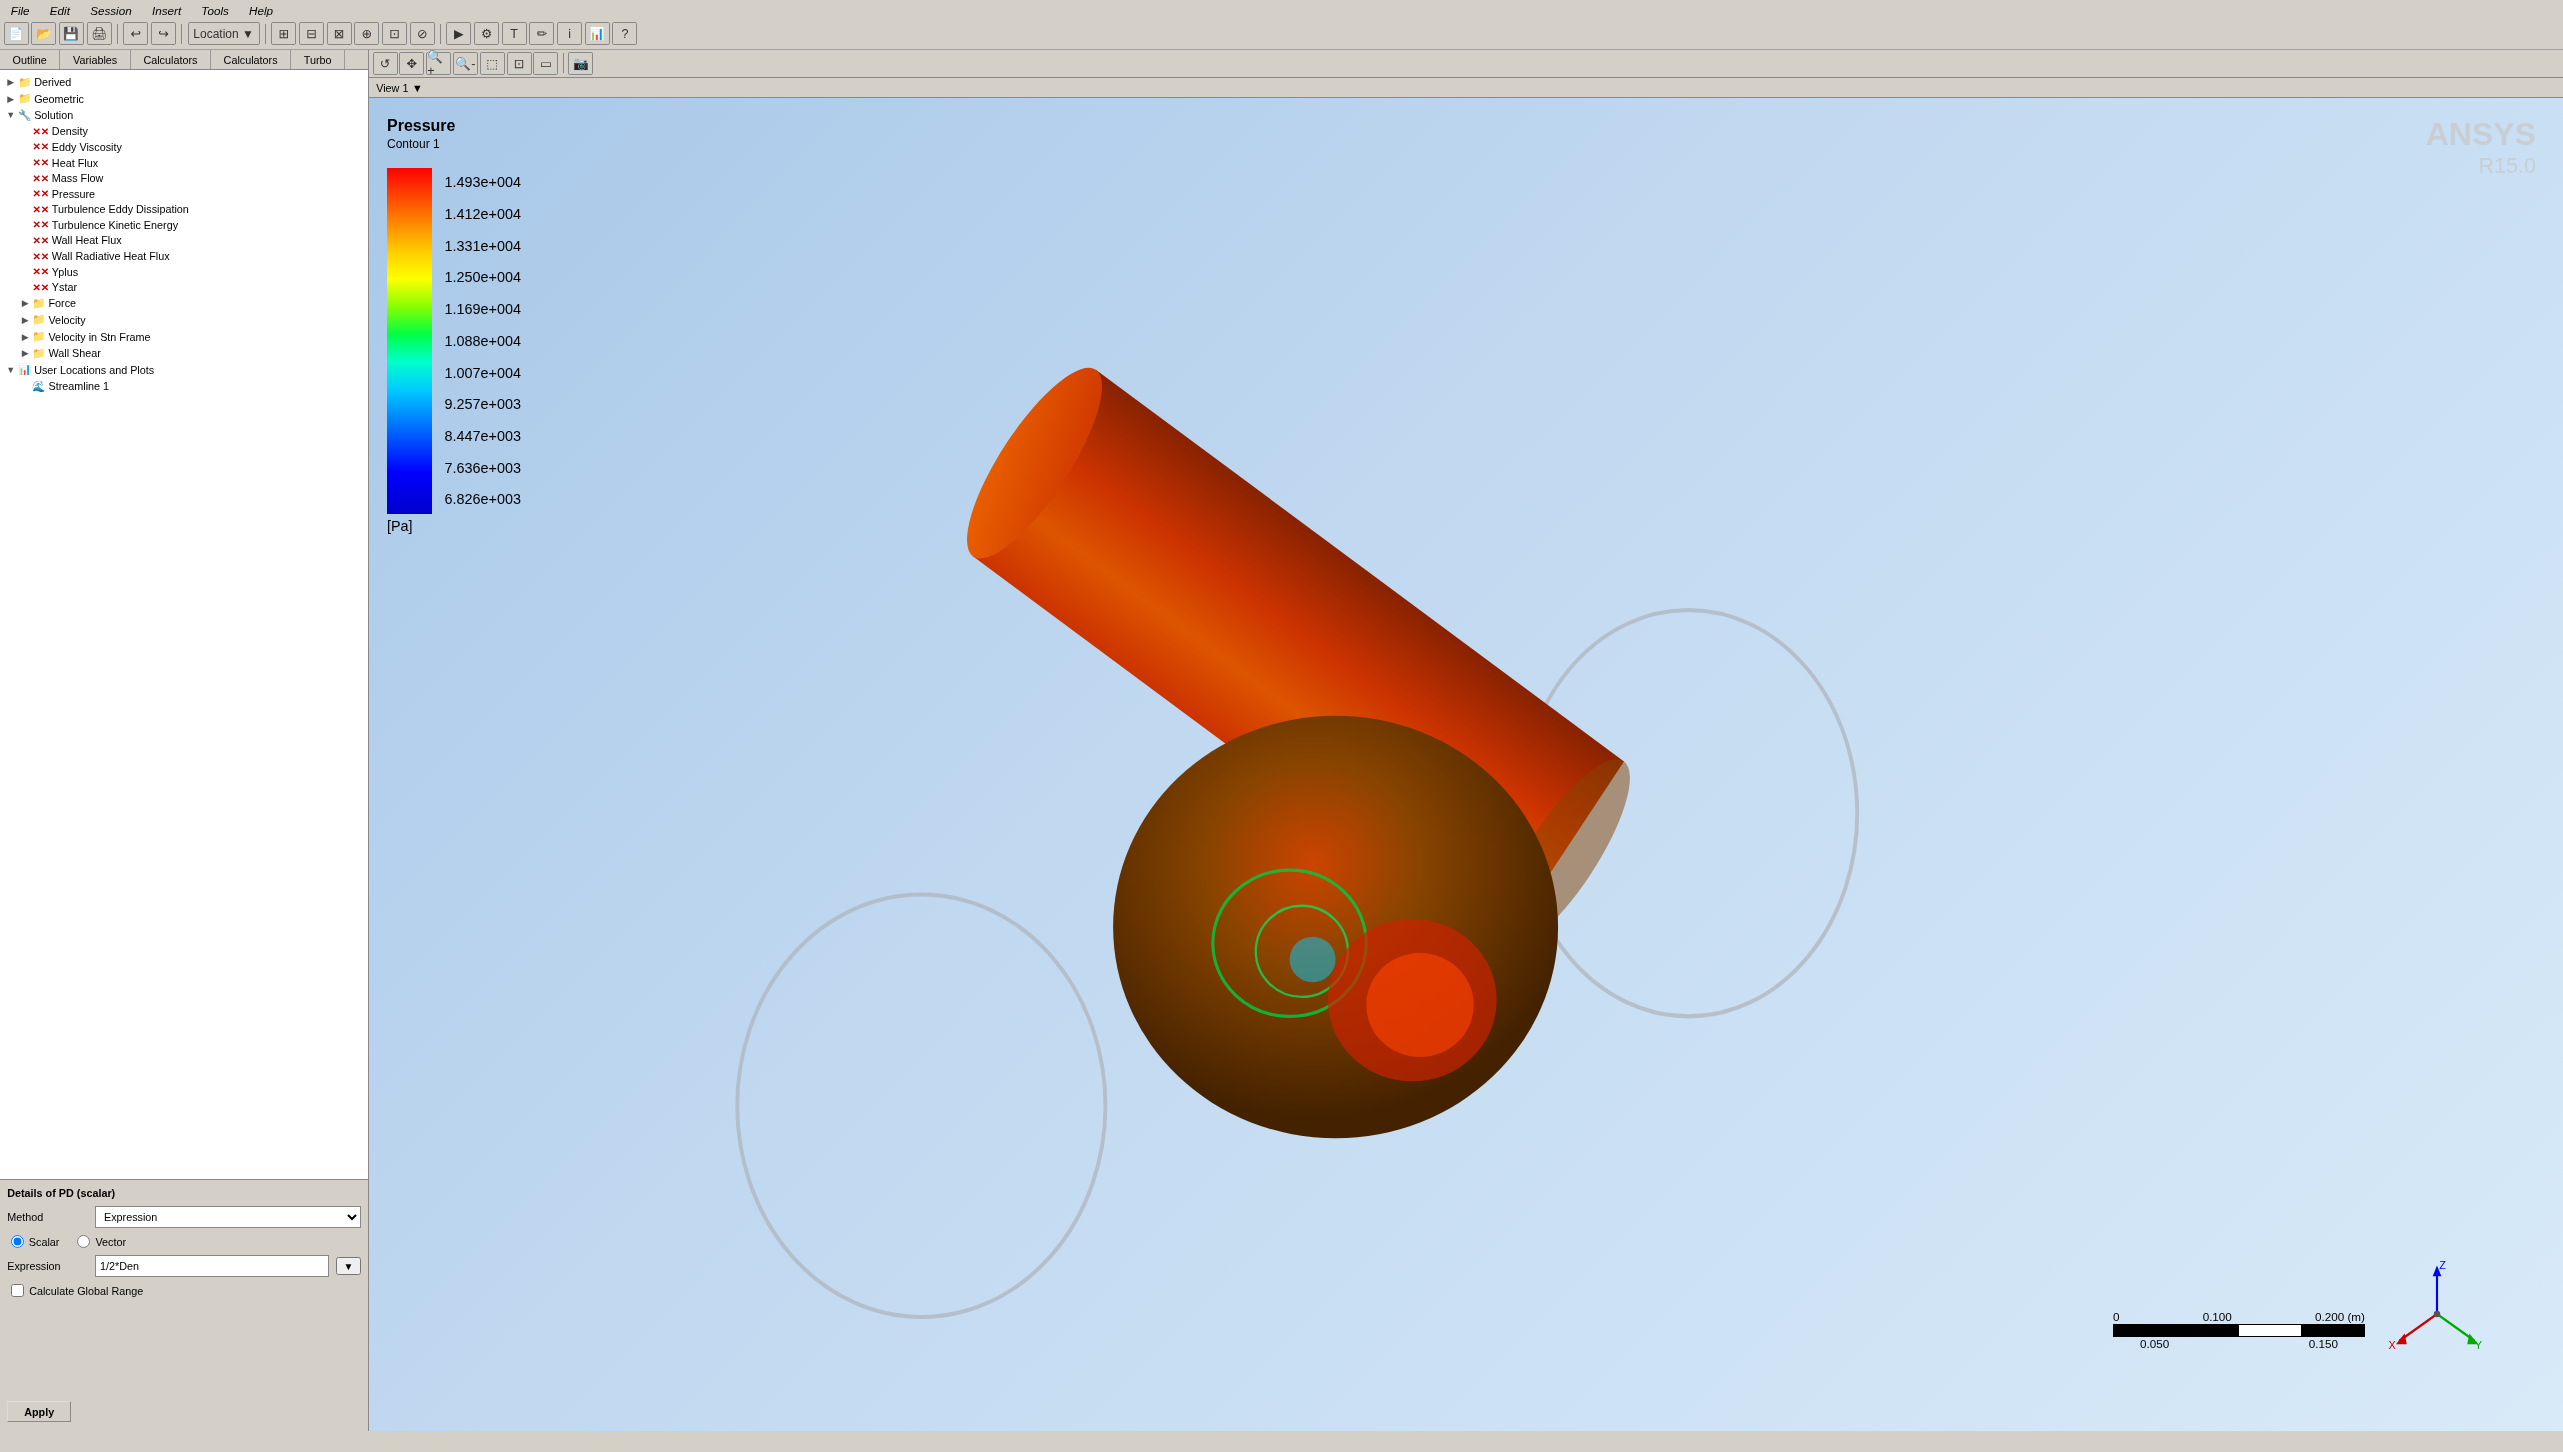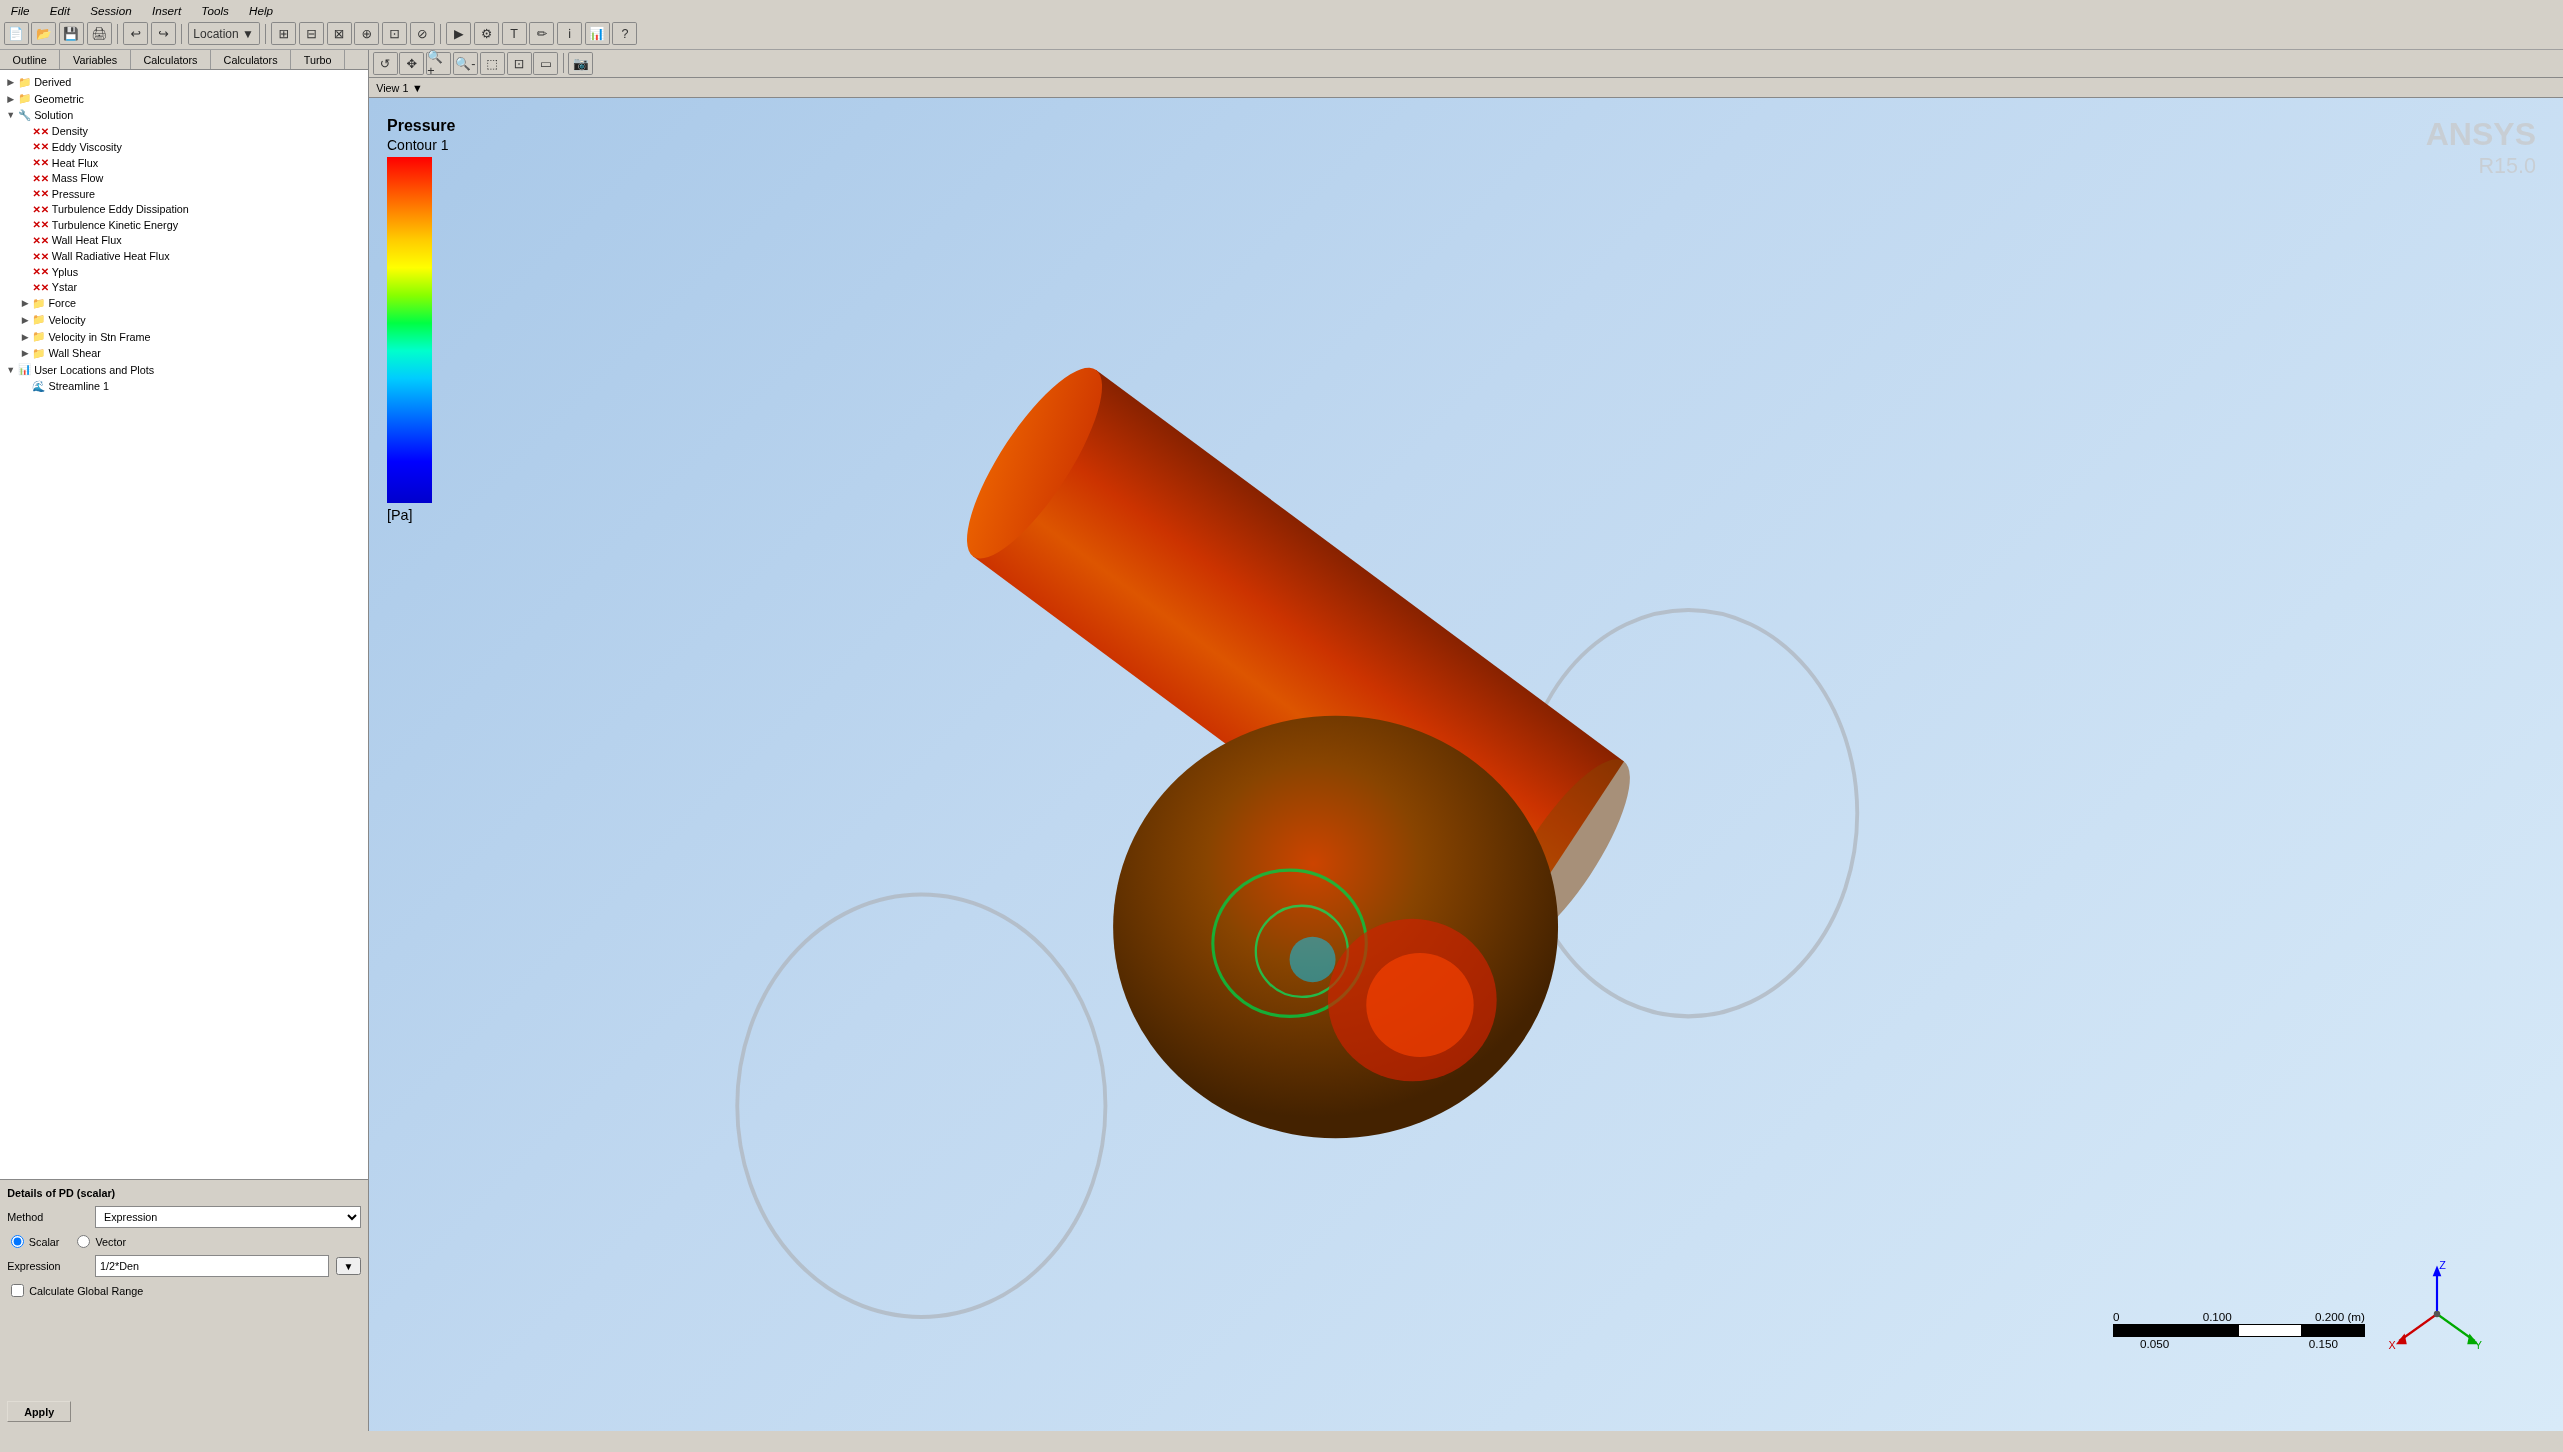--- a/index.html
+++ b/index.html
@@ -193,23 +193,23 @@
       left: 18px;
       background: rgba(255,255,255,0.0);
     }
     .legend-title {
       font-size: 16px;
       font-weight: bold;
       color: #000;
       line-height: 1.3;
     }
     .legend-subtitle {
-      font-size: 14px;
+      font-size: 12px;
       color: #000;
-      margin-bottom: 4px;
+      margin-bottom: 17px;
     }
     .legend-label {
       font-size: 14.4px;
       color: #000;
       height: 29px;
       display: flex;
       align-items: center;
       padding-left: 5.4px;
     }
     .legend-unit {
@@ -540,20 +540,33 @@
       </div>
     </div>
 
     <div class="viewer-canvas">
 
       <div class="color-legend">
         <div class="legend-title">Pressure</div>
         <div class="legend-subtitle">Contour 1</div>
         <div style="display:flex; position:relative;">
           <div class="colorbar-gradient"></div>
+          <div style="margin-left:7.2px; display:flex; flex-direction:column; justify-content:space-between; height:346px;">
+            <div class="legend-label">1.493e+004</div>
+            <div class="legend-label">1.412e+004</div>
+            <div class="legend-label">1.331e+004</div>
+            <div class="legend-label">1.250e+004</div>
+            <div class="legend-label">1.169e+004</div>
+            <div class="legend-label">1.088e+004</div>
+            <div class="legend-label">1.007e+004</div>
+            <div class="legend-label">9.257e+003</div>
+            <div class="legend-label">8.447e+003</div>
+            <div class="legend-label">7.636e+003</div>
+            <div class="legend-label">6.826e+003</div>
+          </div>
         </div>
         <div class="legend-unit">[Pa]</div>
       </div>
 
       <div class="ansys-logo">
         <div class="ansys-text">ANSYS</div>
         <div class="ansys-version">R15.0</div>
       </div>
 
       <svg style="position:absolute; top:0; left:0; width:100%; height:100%;" viewBox="0 0 1430 820" preserveAspectRatio="none">

